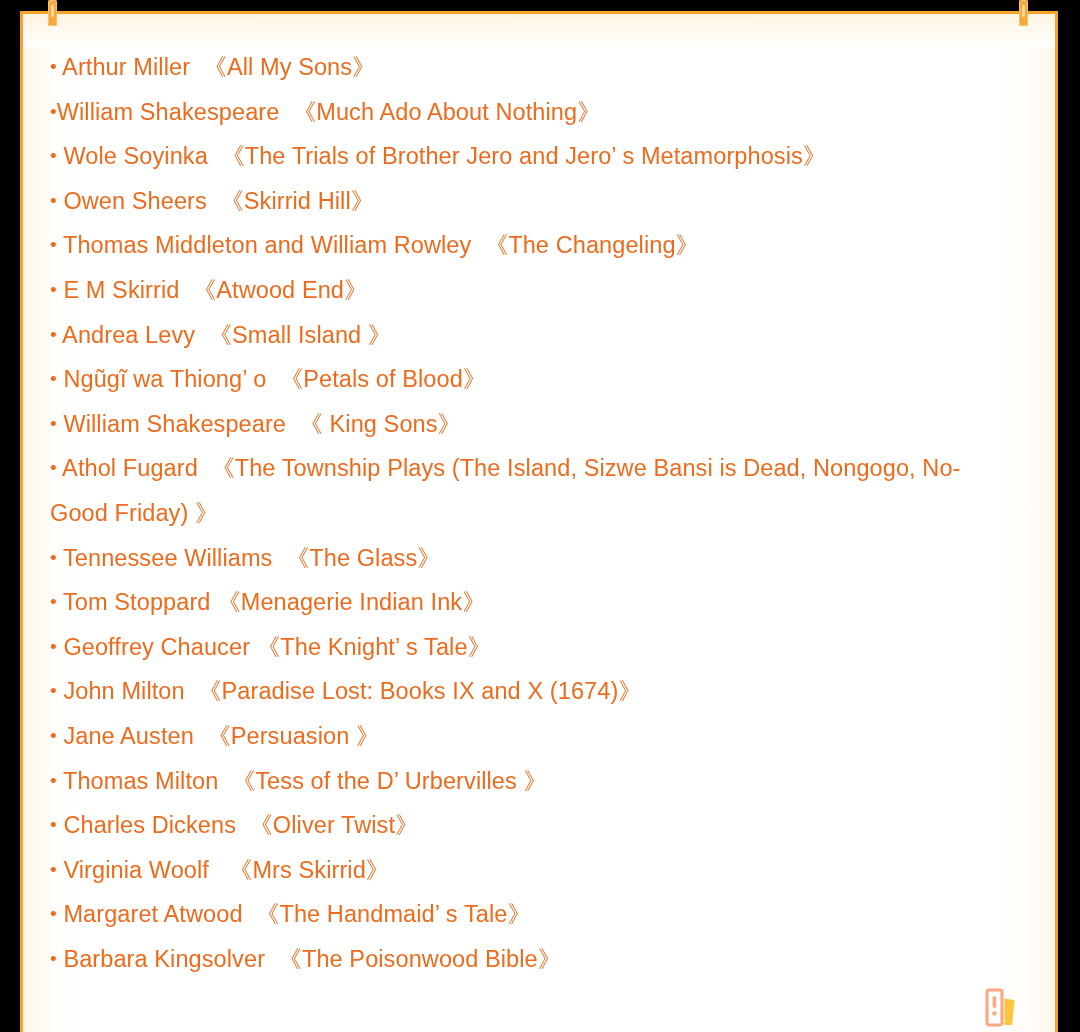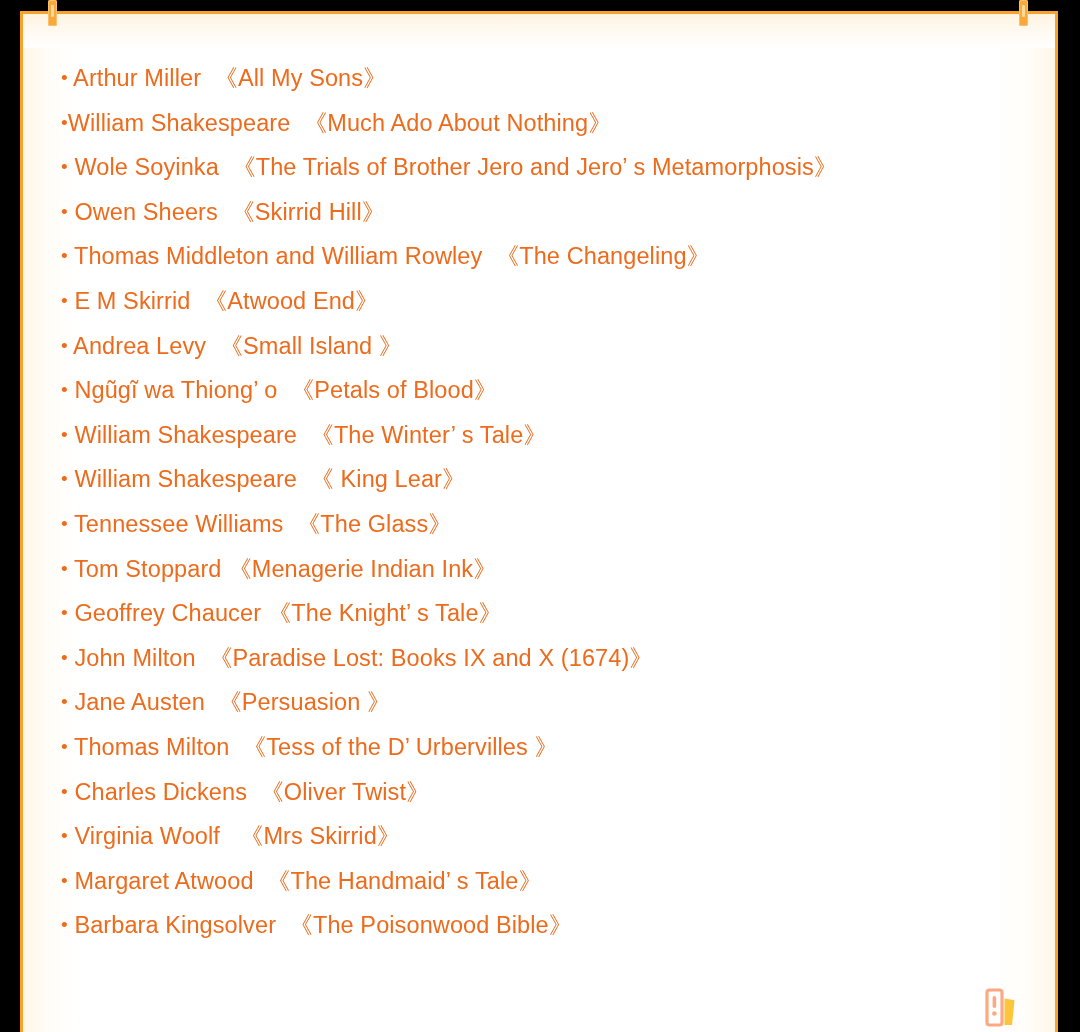--- a/index.html
+++ b/index.html
@@ -71,21 +71,21 @@
   #handle-left  { left: 48px; }
   #handle-right { left: 1019px; }
 
   
   #work-list {
     position: absolute;
     left: 24px;
     top: 28px;
     width: 945px;
     list-style: none;
-    margin: 14px;
+    margin: 3px;
     padding: 0;
   }
 
   .work-item {
     color: #EC6B1C;
     font-size: 23.5px;
     line-height: 44.6px;
     letter-spacing: 0.1px;
     white-space: normal;
     font-family: "Liberation Sans", sans-serif;
@@ -121,22 +121,22 @@
 
     <ul id="work-list">
         <li class="work-item"><span class="bullet">•</span><span class="sep"> </span><span class="author">Arthur Miller</span><span class="sep">  </span><span class="title">《All My Sons》</span></li>
         <li class="work-item"><span class="bullet">•</span><span class="sep"></span><span class="author">William Shakespeare</span><span class="sep">  </span><span class="title">《Much Ado About Nothing》</span></li>
         <li class="work-item"><span class="bullet">•</span><span class="sep"> </span><span class="author">Wole Soyinka</span><span class="sep">  </span><span class="title">《The Trials of Brother Jero and Jero’  s Metamorphosis》</span></li>
         <li class="work-item"><span class="bullet">•</span><span class="sep"> </span><span class="author">Owen Sheers</span><span class="sep">  </span><span class="title">《Skirrid Hill》</span></li>
         <li class="work-item"><span class="bullet">•</span><span class="sep"> </span><span class="author">Thomas Middleton and William Rowley</span><span class="sep">  </span><span class="title">《The Changeling》</span></li>
         <li class="work-item"><span class="bullet">•</span><span class="sep"> </span><span class="author">E M Skirrid</span><span class="sep">  </span><span class="title">《Atwood End》</span></li>
         <li class="work-item"><span class="bullet">•</span><span class="sep"> </span><span class="author">Andrea Levy</span><span class="sep">  </span><span class="title">《Small Island 》</span></li>
         <li class="work-item"><span class="bullet">•</span><span class="sep"> </span><span class="author">Ngũgĩ wa Thiong’  o</span><span class="sep">  </span><span class="title">《Petals of Blood》</span></li>
-        <li class="work-item"><span class="bullet">•</span><span class="sep"> </span><span class="author">William Shakespeare</span><span class="sep">  </span><span class="title">《The Winter’  s Tale》</span></li>
-        <li class="work-item"><span class="bullet">•</span><span class="sep"> </span><span class="author">William Shakespeare</span><span class="sep">  </span><span class="title">《 King Lear》</span></li>
+        <li class="work-item"><span class="bullet">•</span><span class="sep"> </span><span class="author">William Shakespeare</span><span class="sep">  </span><span class="title">《 King Sons》</span></li>
+        <li class="work-item"><span class="bullet">•</span><span class="sep"> </span><span class="author">Athol Fugard</span><span class="sep">  </span><span class="title">《The Township Plays (The Island, Sizwe Bansi is Dead, Nongogo, No-Good Friday) 》</span></li>
         <li class="work-item"><span class="bullet">•</span><span class="sep"> </span><span class="author">Tennessee Williams</span><span class="sep">  </span><span class="title">《The Glass》</span></li>
         <li class="work-item"><span class="bullet">•</span><span class="sep"> </span><span class="author">Tom Stoppard</span><span class="sep"> </span><span class="title">《Menagerie Indian Ink》</span></li>
         <li class="work-item"><span class="bullet">•</span><span class="sep"> </span><span class="author">Geoffrey Chaucer</span><span class="sep"> </span><span class="title">《The Knight’  s Tale》</span></li>
         <li class="work-item"><span class="bullet">•</span><span class="sep"> </span><span class="author">John Milton</span><span class="sep">  </span><span class="title">《Paradise Lost: Books IX and X (1674)》</span></li>
         <li class="work-item"><span class="bullet">•</span><span class="sep"> </span><span class="author">Jane Austen</span><span class="sep">  </span><span class="title">《Persuasion 》</span></li>
         <li class="work-item"><span class="bullet">•</span><span class="sep"> </span><span class="author">Thomas Milton</span><span class="sep">  </span><span class="title">《Tess of the D’  Urbervilles 》</span></li>
         <li class="work-item"><span class="bullet">•</span><span class="sep"> </span><span class="author">Charles Dickens</span><span class="sep">  </span><span class="title">《Oliver Twist》</span></li>
         <li class="work-item"><span class="bullet">•</span><span class="sep"> </span><span class="author">Virginia Woolf</span><span class="sep">   </span><span class="title">《Mrs Skirrid》</span></li>
         <li class="work-item"><span class="bullet">•</span><span class="sep"> </span><span class="author">Margaret Atwood</span><span class="sep">  </span><span class="title">《The Handmaid’  s Tale》</span></li>
         <li class="work-item"><span class="bullet">•</span><span class="sep"> </span><span class="author">Barbara Kingsolver</span><span class="sep">  </span><span class="title">《The Poisonwood Bible》</span></li>

